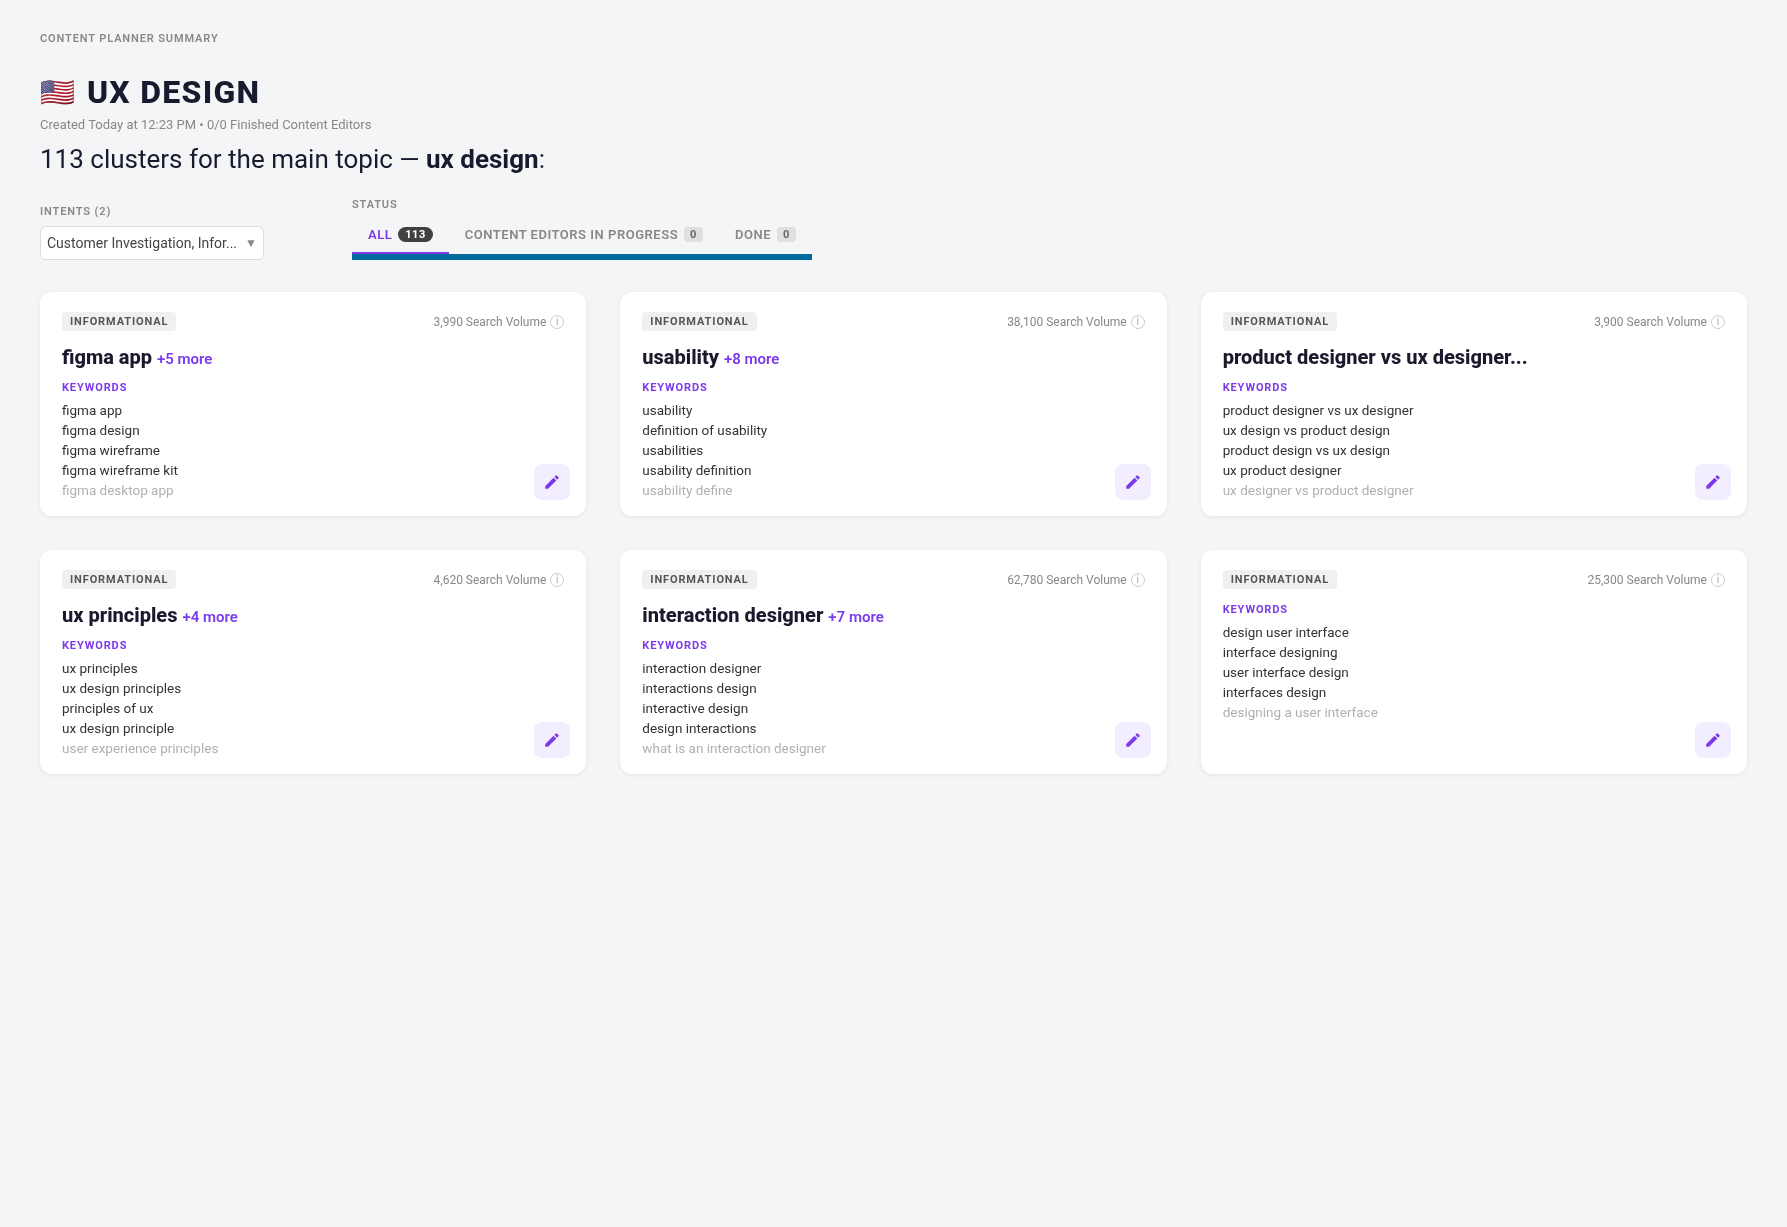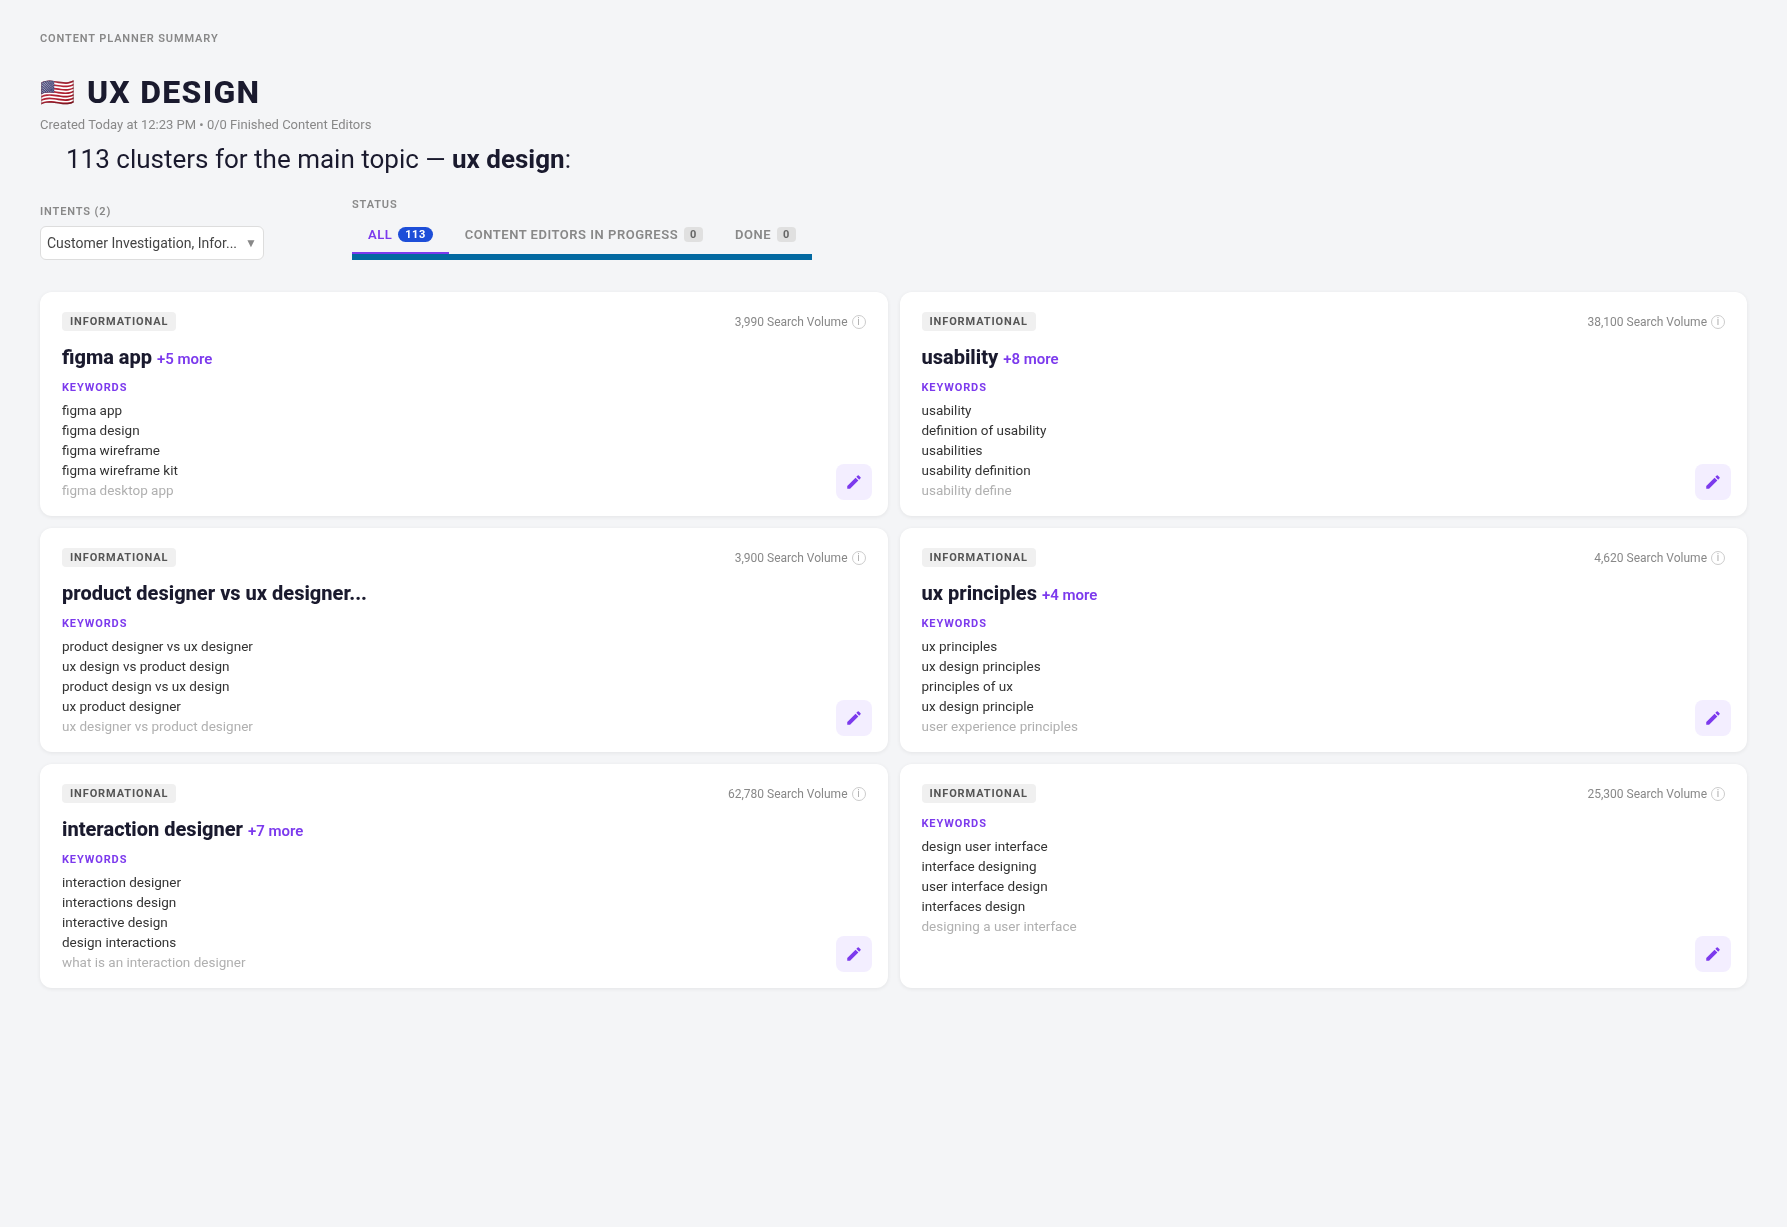--- a/index.html
+++ b/index.html
@@ -36,21 +36,20 @@
     .subtitle {
       font-size: 13px;
       color: #888;
       margin-bottom: 12px;
     }
     .clusters-heading {
       font-size: 26px;
       font-weight: 400;
       color: #1a1a2e;
       margin-bottom: 24px;
-      margin-left: 26px;
     }
     .clusters-heading strong {
       font-weight: 700;
     }
     .filters-row {
       display: flex;
       align-items: flex-end;
       gap: 88px;
       margin-bottom: 32px;
     }
@@ -96,39 +95,39 @@
       align-items: center;
       gap: 6px;
       white-space: nowrap;
       text-transform: uppercase;
     }
     .status-tab.active {
       color: #7c3aed;
       border-bottom: 2px solid #7c3aed;
     }
     .status-tab .badge {
-      background: #1d4ed8;
+      background: #404040;
       color: #fff;
       border-radius: 10px;
       padding: 1px 7px;
       font-size: 11px;
       font-weight: 700;
     }
     .status-tab .badge-gray {
       background: #e0e0e0;
       color: #666;
       border-radius: 4px;
       padding: 1px 6px;
       font-size: 11px;
       font-weight: 700;
     }
     .cards-grid {
       display: grid;
-      grid-template-columns: repeat(2, 1fr);
-      gap: 12px;
+      grid-template-columns: repeat(3, 1fr);
+      gap: 34px;
     }
     .card {
       background: #fff;
       border-radius: 12px;
       padding: 20px 22px 18px;
       box-shadow: 0 1px 4px rgba(0,0,0,0.07);
       position: relative;
     }
     .card-header {
       display: flex;

